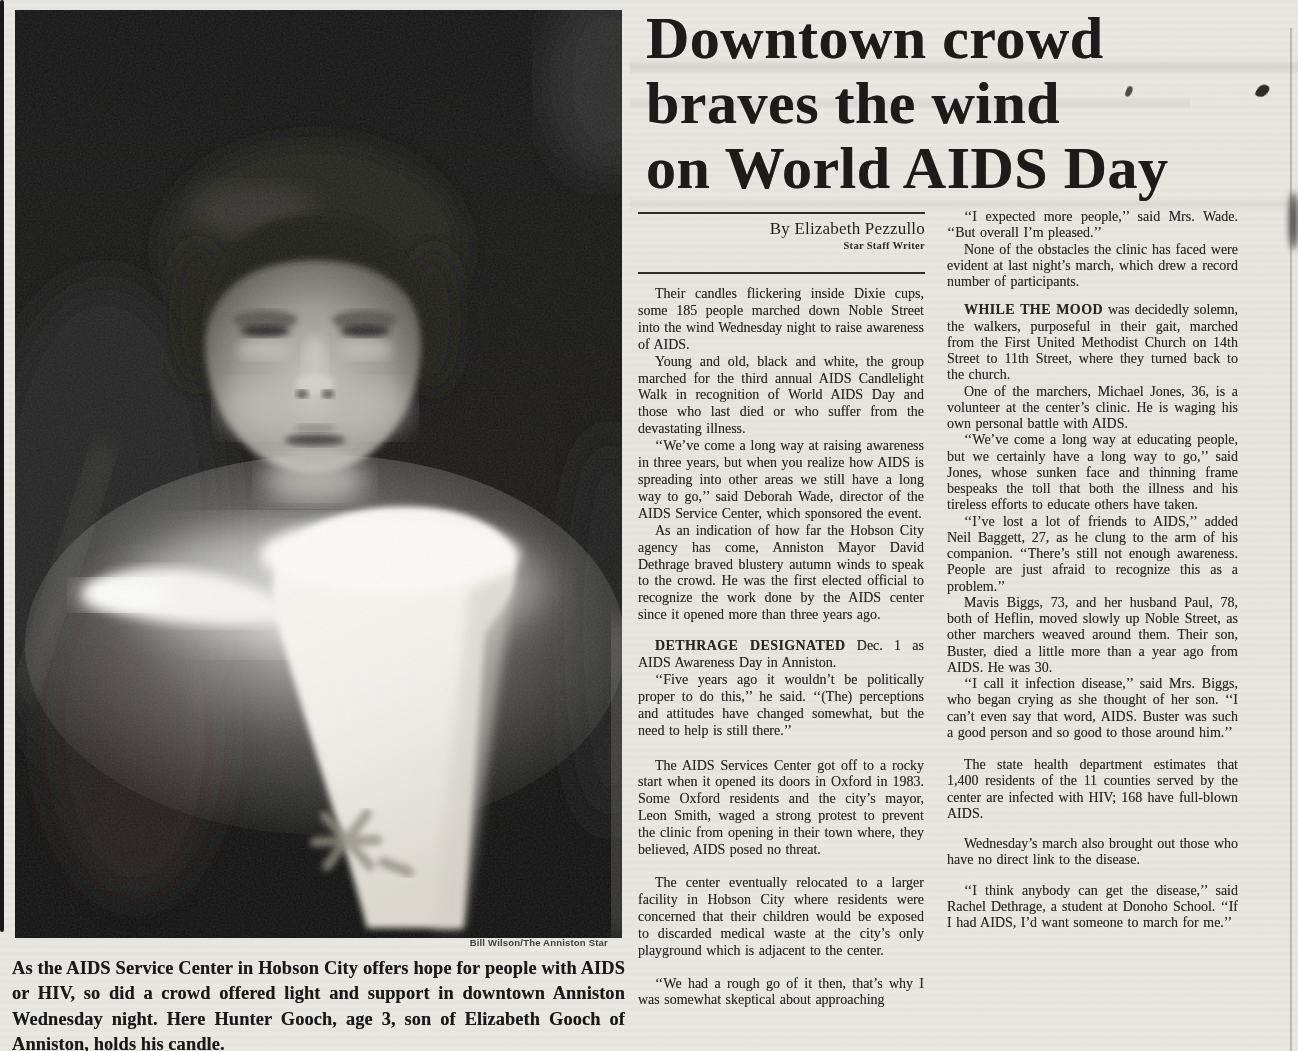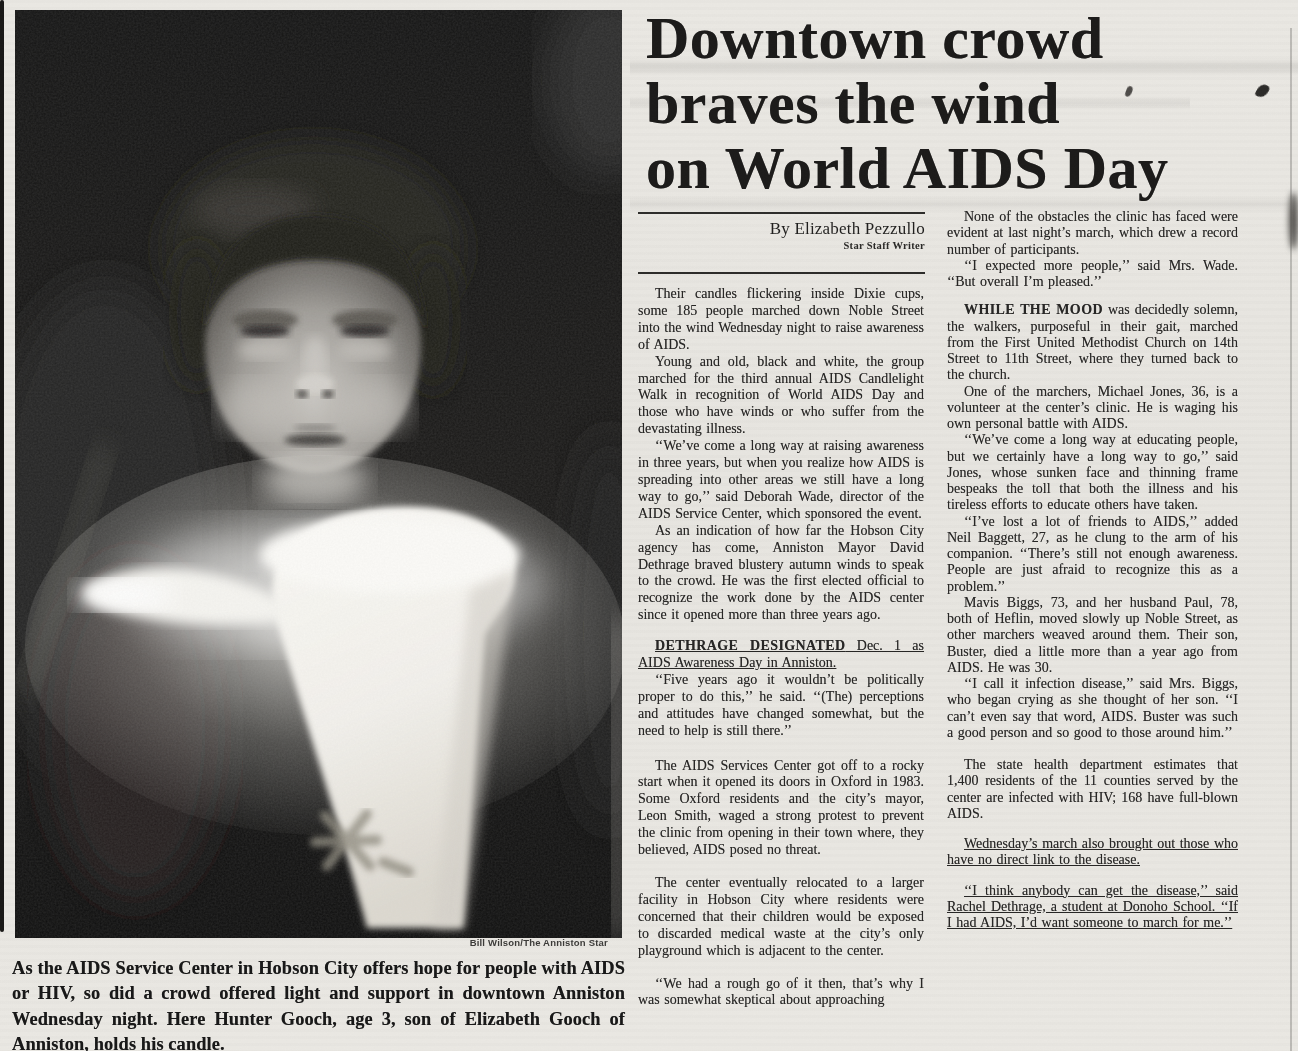--- a/index.html
+++ b/index.html
@@ -51,21 +51,21 @@
   .byline .role{font-size:10.5px;font-weight:bold;color:#2a2927;margin:1px 0 21px 2px;letter-spacing:0.3px;}
 
   
   .col{position:absolute;text-align:justify;color:#262524;text-shadow:0 0 0.35px rgba(30,30,30,0.45);}
   .col1{left:638px;top:286px;width:286px;font-size:14px;line-height:16.9px;}
   .col2{left:947px;top:209px;width:291px;font-size:14px;line-height:16.25px;}
   .col p{margin:0;text-indent:17px;word-spacing:1px;}
   .col p.noindent{text-indent:0;}
   .col p b{letter-spacing:0.4px;}
   .g12{margin-top:12px !important;}
-  .g14{margin-top:14px !important;text-decoration:underline;}
+  .g14{margin-top:14px !important;}
   .g16{margin-top:16px !important;}
   .g18{margin-top:18px !important;}
 
   .page-noise{position:absolute;left:0;top:0;pointer-events:none;opacity:0.5;}
 </style>
 </head>
 <body>
 
 <div class="page">
 
@@ -199,33 +199,33 @@
 
   <div class="byline">
     <div class="rule"></div>
     <div class="author">By Elizabeth Pezzullo</div>
     <div class="role">Star Staff Writer</div>
     <div class="rule"></div>
   </div>
 
   <div class="col col1">
     <p><b></b><span>Their candles flickering inside Dixie cups, some 185 people marched down Noble Street into the wind Wednesday night to raise awareness of AIDS.</span></p>
-    <p><b></b><span>Young and old, black and white, the group marched for the third annual AIDS Candlelight Walk in recognition of World AIDS Day and those who have winds or who suffer from the devastating illness.</span></p>
+    <p><b></b><span>Young and old, black and white, the group marched for the third annual AIDS Candlelight Walk in recognition of World AIDS Day and those who last died or who suffer from the devastating illness.</span></p>
     <p><b></b><span>‘‘We’ve come a long way at raising awareness in three years, but when you realize how AIDS is spreading into other areas we still have a long way to go,’’ said Deborah Wade, director of the AIDS Service Center, which sponsored the event.</span></p>
     <p><b></b><span>As an indication of how far the Hobson City agency has come, Anniston Mayor David Dethrage braved blustery autumn winds to speak to the crowd. He was the first elected official to recognize the work done by the AIDS center since it opened more than three years ago.</span></p>
     <p class="g14"><b>DETHRAGE DESIGNATED</b><span> Dec. 1 as AIDS Awareness Day in Anniston.</span></p>
     <p><b></b><span>‘‘Five years ago it wouldn’t be politically proper to do this,’’ he said. ‘‘(The) perceptions and attitudes have changed somewhat, but the need to help is still there.’’</span></p>
     <p class="g18"><b></b><span>The AIDS Services Center got off to a rocky start when it opened its doors in Oxford in 1983. Some Oxford residents and the city’s mayor, Leon Smith, waged a strong protest to prevent the clinic from opening in their town where, they believed, AIDS posed no threat.</span></p>
     <p class="g16"><b></b><span>The center eventually relocated to a larger facility in Hobson City where residents were concerned that their children would be exposed to discarded medical waste at the city’s only playground which is adjacent to the center.</span></p>
     <p class="g16"><b></b><span>‘‘We had a rough go of it then, that’s why I was somewhat skeptical about approaching</span></p>
   </div>
 
   <div class="col col2">
+    <p><b></b><span>‘‘I expected more people,’’ said Mrs. Wade. ‘‘But overall I’m pleased.’’</span></p>
     <p><b></b><span>None of the obstacles the clinic has faced were evident at last night’s march, which drew a record number of participants.</span></p>
-    <p><b></b><span>‘‘I expected more people,’’ said Mrs. Wade. ‘‘But overall I’m pleased.’’</span></p>
     <p class="g12"><b>WHILE THE MOOD</b><span> was decidedly solemn, the walkers, purposeful in their gait, marched from the First United Methodist Church on 14th Street to 11th Street, where they turned back to the church.</span></p>
     <p><b></b><span>One of the marchers, Michael Jones, 36, is a volunteer at the center’s clinic. He is waging his own personal battle with AIDS.</span></p>
     <p><b></b><span>‘‘We’ve come a long way at educating people, but we certainly have a long way to go,’’ said Jones, whose sunken face and thinning frame bespeaks the toll that both the illness and his tireless efforts to educate others have taken.</span></p>
     <p><b></b><span>‘‘I’ve lost a lot of friends to AIDS,’’ added Neil Baggett, 27, as he clung to the arm of his companion. ‘‘There’s still not enough awareness. People are just afraid to recognize this as a problem.’’</span></p>
     <p><b></b><span>Mavis Biggs, 73, and her husband Paul, 78, both of Heflin, moved slowly up Noble Street, as other marchers weaved around them. Their son, Buster, died a little more than a year ago from AIDS. He was 30.</span></p>
     <p><b></b><span>‘‘I call it infection disease,’’ said Mrs. Biggs, who began crying as she thought of her son. ‘‘I can’t even say that word, AIDS. Buster was such a good person and so good to those around him.’’</span></p>
     <p class="g16"><b></b><span>The state health department estimates that 1,400 residents of the 11 counties served by the center are infected with HIV; 168 have full-blown AIDS.</span></p>
     <p class="g14"><b></b><span>Wednesday’s march also brought out those who have no direct link to the disease.</span></p>
     <p class="g14"><b></b><span>‘‘I think anybody can get the disease,’’ said Rachel Dethrage, a student at Donoho School. ‘‘If I had AIDS, I’d want someone to march for me.’’</span></p>
   </div>

